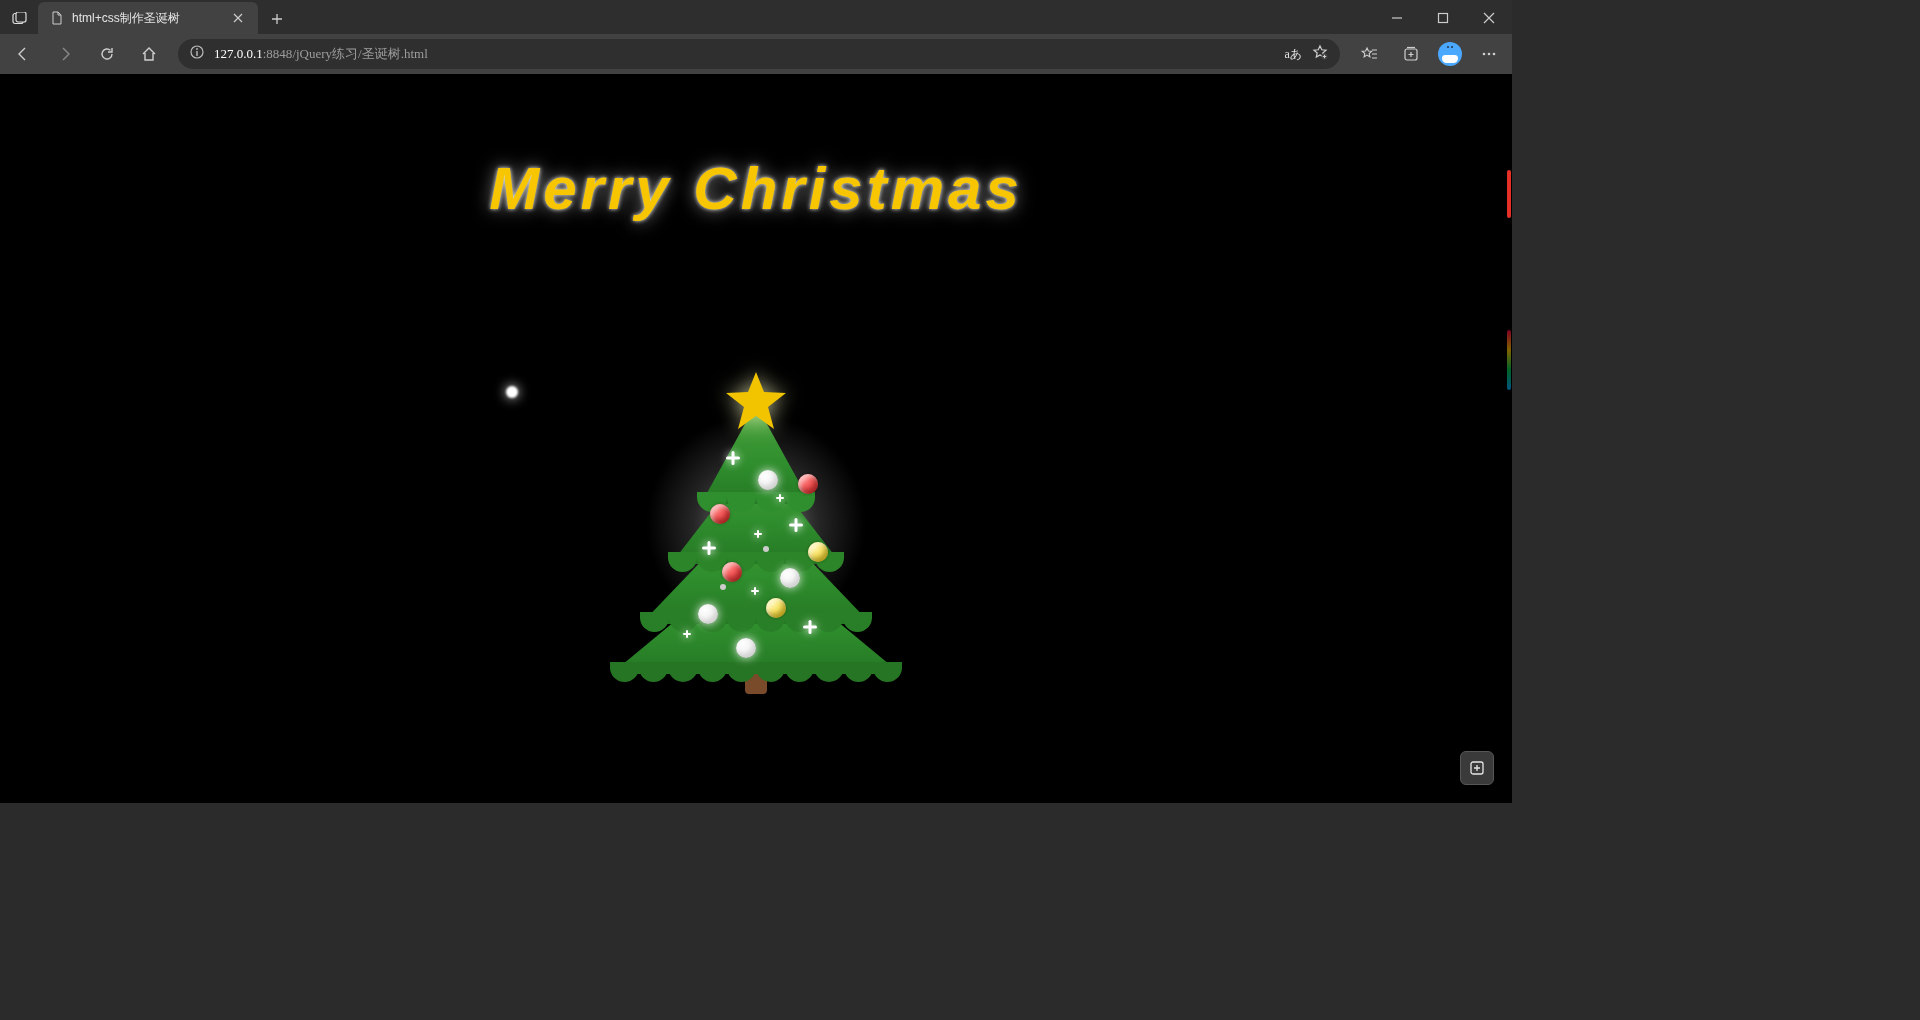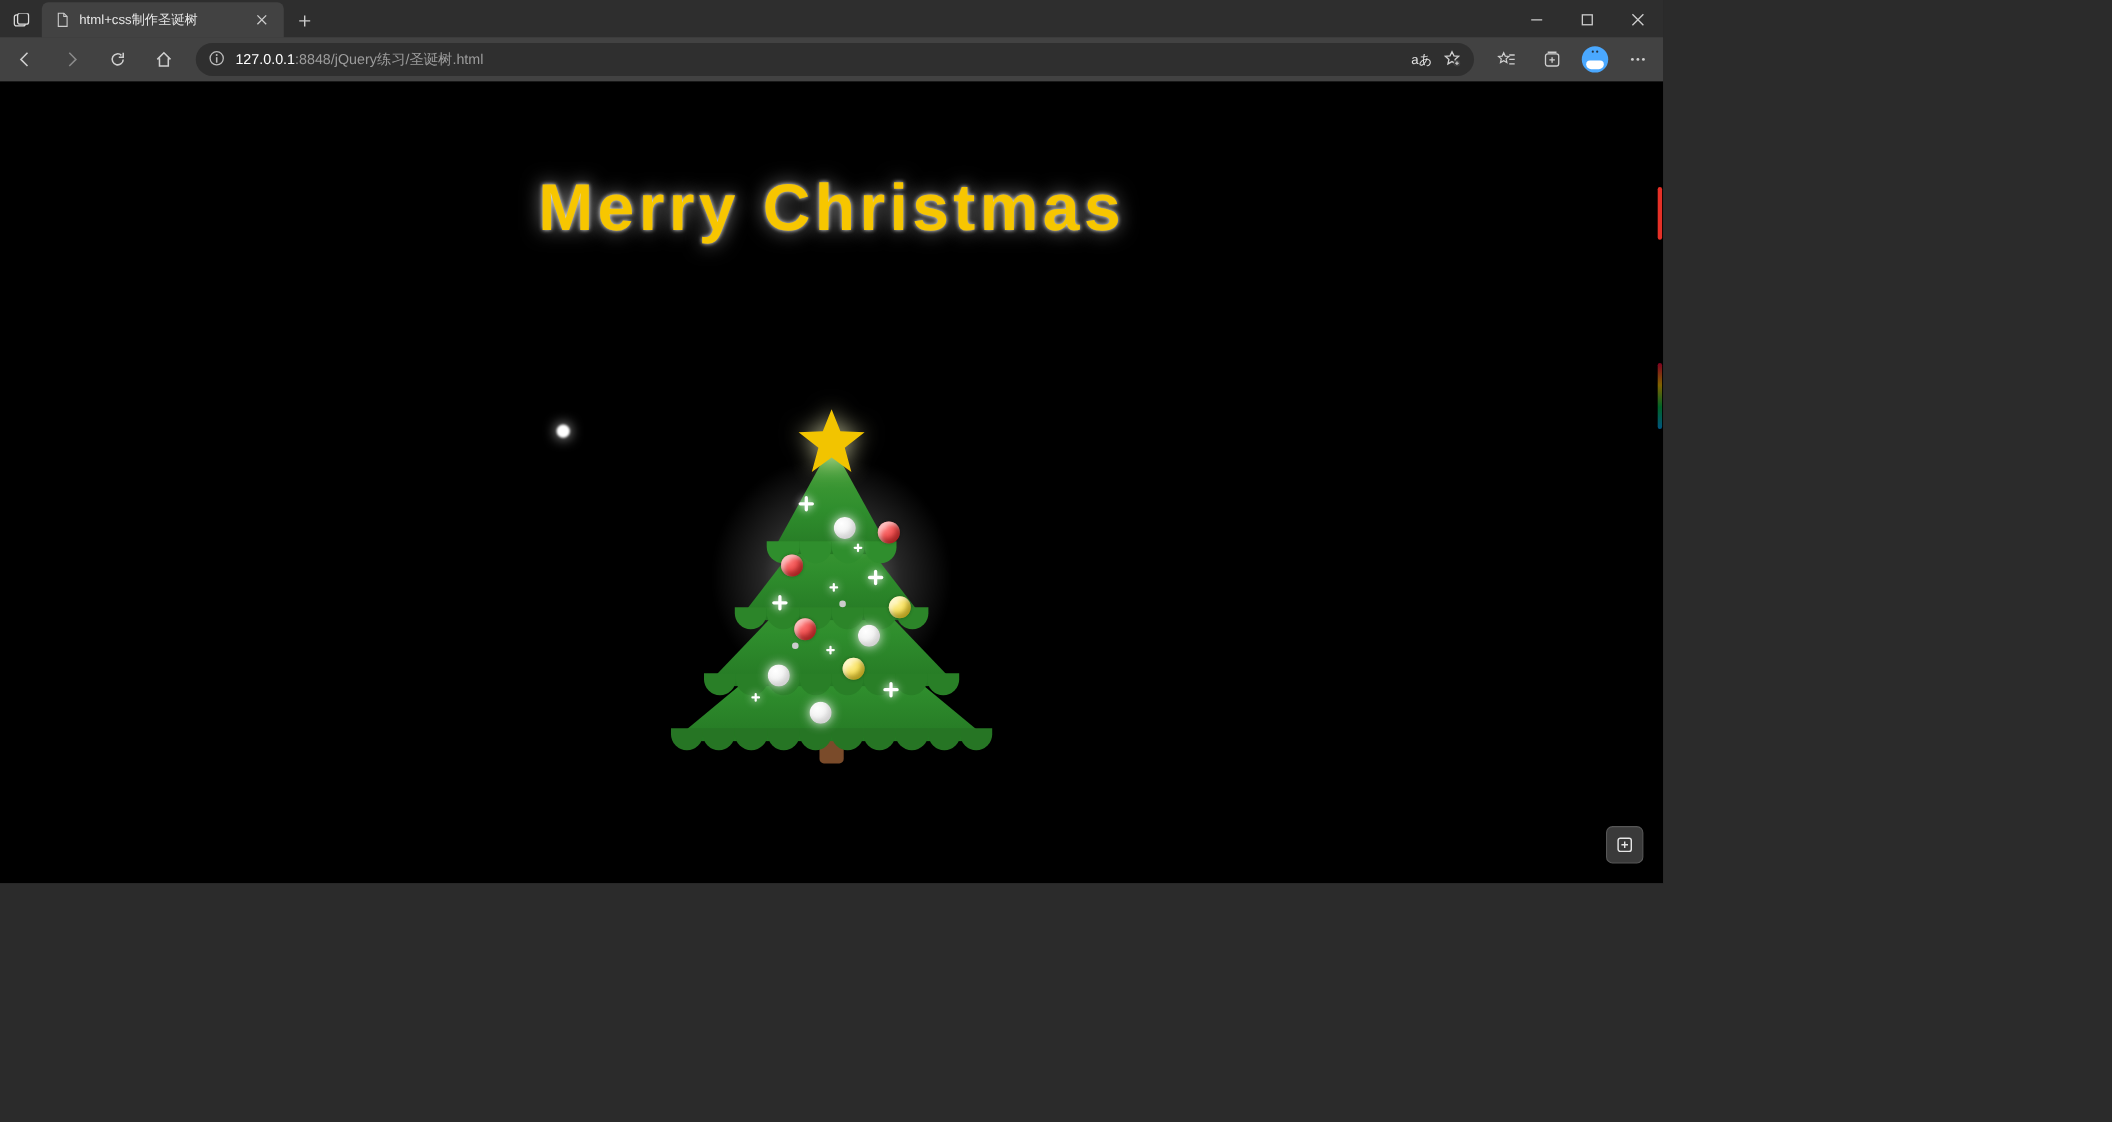--- a/index.html
+++ b/index.html
@@ -14,30 +14,30 @@
   .tab { display:flex; align-items:center; gap:8px; height:32px; padding:0 12px; background:#424242; border-radius:6px 6px 0 0; color:#e6e6e6; font-size:12px; min-width:220px; position:relative; }
   .tab .favicon { width:14px; height:14px; }
   .tab .title { flex:1; white-space:nowrap; overflow:hidden; text-overflow:ellipsis; }
   .tab .close { width:16px; height:16px; display:flex; align-items:center; justify-content:center; color:#ccc; }
   .newtab { width:30px; height:30px; display:flex; align-items:center; justify-content:center; color:#ccc; margin-left:4px; }
   .window-controls { margin-left:auto; display:flex; }
   .wc { width:46px; height:32px; display:flex; align-items:center; justify-content:center; color:#ccc; }
 
   .toolbar { height:40px; background:#424242; display:flex; align-items:center; gap:4px; padding:0 4px; }
   .icon-btn { width:38px; height:32px; display:flex; align-items:center; justify-content:center; color:#d0d0d0; border-radius:4px; }
-  .addressbar { flex:1; height:30px; background:#2f2f2f; border-radius:16px; display:flex; align-items:center; color:#c8c8c8; padding:0 12px; font-size:13px; gap:10px; margin:0 6px; }
+  .addressbar { flex:1; height:30px; background:#2f2f2f; border-radius:16px; display:flex; align-items:center; color:#c8c8c8; padding:0 12px; font-size:13px; gap:10px; margin:0 6px;font-family:Liberation Serif, serif; }
   .addr-url { flex:1; white-space:nowrap; overflow:hidden; }
   .addr-url .host { color:#fff; }
   .addr-url .port, .addr-url .path { color:#9c9c9c; }
   .avatar { width:24px; height:24px; border-radius:50%; background:#4aa8ff; display:flex; align-items:center; justify-content:center; margin:0 4px; position:relative; }
   .avatar::after{ content:""; position:absolute; bottom:3px; left:4px; right:4px; height:8px; background:#fff; border-radius:6px 6px 8px 8px; }
   .avatar::before{ content:""; position:absolute; top:4px; left:9px; width:2px; height:2px; background:#234; border-radius:50%; box-shadow:4px 0 0 #234; }
 
   
-  .viewport { flex:1; background:#000; position:relative; overflow:hidden; }
+  .viewport { flex:1; background:#000; position:relative; overflow:hidden;font-style:italic; }
 
   .xmess { position:absolute; top:80px; left:50%; transform:translateX(-50%); font-size:60px; font-weight:600; color:#f7c600; letter-spacing:4px; text-shadow:0 0 18px rgba(255,255,255,.55), 0 0 4px rgba(255,255,255,.9); white-space:nowrap; }
   
   
   .glow { position:absolute; left:50%; top:340px; transform:translateX(-50%); width:220px; height:220px; border-radius:50%; background:radial-gradient(circle,rgba(255,255,255,.55) 0%,rgba(255,255,255,.15) 40%,rgba(255,255,255,0) 70%); filter:blur(2px); }
 
   
   .tree { position:absolute; left:50%; top:300px; transform:translateX(-50%); width:300px; height:320px; }
   .trunk { position:absolute; bottom:0; left:50%; transform:translateX(-50%); width:22px; height:46px; background:#7a4b2a; border-radius:0 0 4px 4px; }
   

